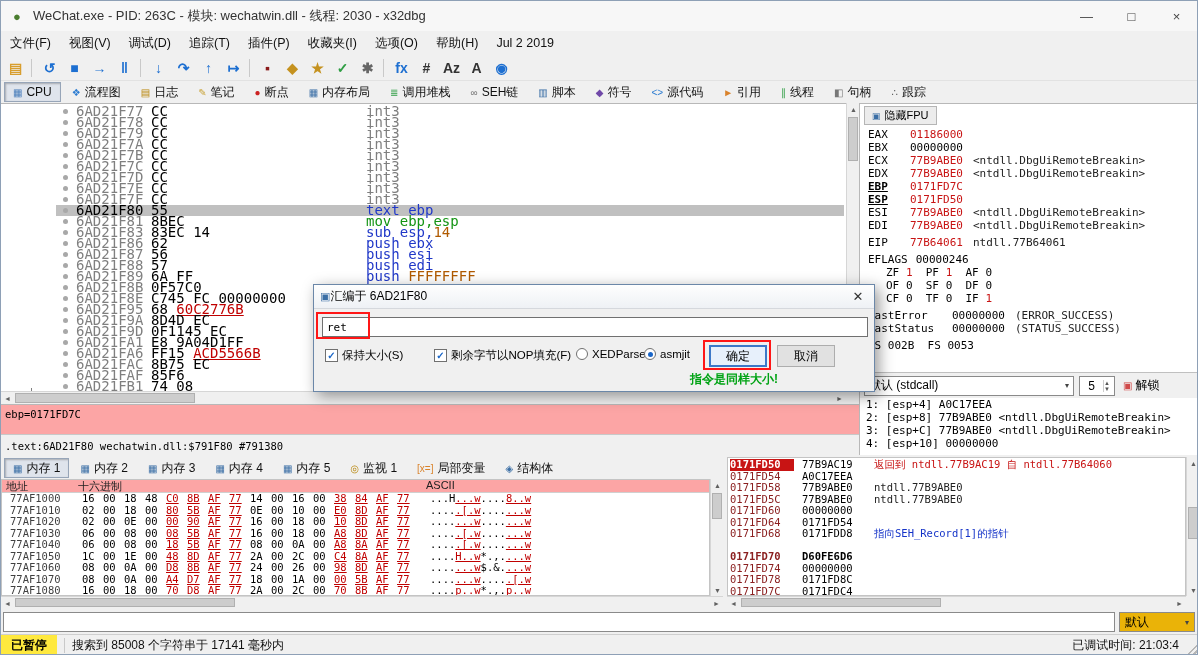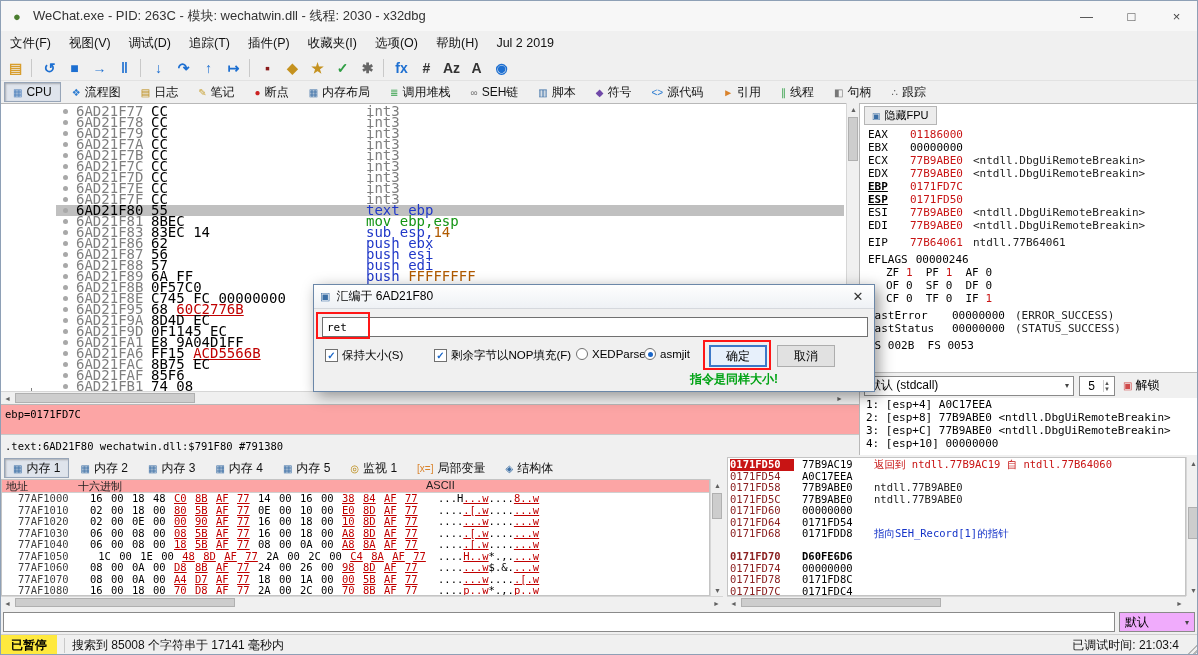--- a/index.html
+++ b/index.html
@@ -66,49 +66,49 @@
 .arow{height:13px;line-height:13px;padding-left:6px;font-size:11px;white-space:pre}
 
 #infobox{position:absolute;left:0;top:403px;width:858px;height:30px;background:#fca5a5;border-top:1px solid #b8b8b8;font-family:"DejaVu Sans Mono",monospace;font-size:10.5px;padding:3px 4px}
 #addrline{position:absolute;left:0;top:433px;width:858px;height:23px;background:#f0f0f0;border-top:1px solid #c8c8c8;font-family:"DejaVu Sans Mono",monospace;font-size:10.5px;display:flex;align-items:center;padding-left:4px}
 
 #btabbar{position:absolute;left:0;top:456px;width:724px;height:22px;display:flex;align-items:center;background:#f0f0f0;padding-left:2px}
 
 #dumppane{position:absolute;left:0;top:478px;width:709px;height:117px;background:#fff;border:1px solid #c4c4c4;overflow:hidden;font-family:"DejaVu Sans Mono",monospace;font-size:10.5px}
 #dumphead{position:relative;height:13px;background:#fca5a5;border-bottom:1px solid #d0d0d0;font-family:"Liberation Sans",sans-serif;font-size:11px;color:#222}
 #dumphead span{position:absolute;top:-1px}
-.mrow{position:absolute;left:12px;width:569px;height:11.5px;line-height:11.5px}
+.mrow{position:absolute;left:4px;width:569px;height:11.5px;line-height:11.5px}
 .maddr{position:absolute;left:4px;color:#404040}
 .mhex{position:absolute;left:76px;width:344px;white-space:nowrap}
 .mbyte{display:inline-block;width:21px}
 .masc{position:absolute;left:424px;white-space:pre}
 
 #stackpane{position:absolute;left:726px;top:456px;width:459px;height:139px;background:#fff;border:1px solid #c4c4c4;overflow:hidden;font-family:"DejaVu Sans Mono",monospace;font-size:10.5px}
 .srow{position:absolute;left:0;width:459px;height:11.5px;line-height:11.5px;white-space:pre}
 .saddr{position:absolute;left:2px;width:64px;color:#8b2020}
 .saddr.csp{background:#c81414;color:#fff;font-weight:bold}
 .sval{position:absolute;left:74px;color:#000}
 .scmt{position:absolute;left:146px;white-space:nowrap;color:#222}
 .cc-red{color:#c81414}.cc-blue{color:#1433c8}
 
 #cmdbar{position:absolute;left:0;top:609px;width:1198px;height:24px;display:flex;align-items:center;background:#f0f0f0}
 #cmdinput{margin-left:2px;width:1112px;height:20px;border:1px solid #8a8a8a;background:#fff;font:11px "DejaVu Sans Mono",monospace;padding:0 3px}
-#cmdcombo{margin-left:4px;width:76px;height:20px;border:1px solid #8a8a8a;background:#f0abfc;font-size:12px;display:flex;align-items:center;justify-content:space-between;padding:0 5px}
+#cmdcombo{margin-left:4px;width:76px;height:20px;border:1px solid #8a8a8a;background:#eab308;font-size:12px;display:flex;align-items:center;justify-content:space-between;padding:0 5px}
 
 #statusbar{position:absolute;left:0;top:633px;width:1198px;height:22px;background:#f0f0f0;border-top:1px solid #cfcfcf;display:flex;align-items:center;font-size:12px}
 #pausedchip{height:21px;display:flex;align-items:center;padding:9px 10px;background:#ffe93e;color:#000;font-weight:bold}
 .sbsep{width:1px;height:15px;background:#c9c9c9;margin:0 7px}
 #sbmsg{color:#111}
 #sbtime{margin-left:auto;margin-right:20px;color:#111}
 #grip{position:absolute;right:1px;bottom:1px;width:13px;height:13px;background:linear-gradient(135deg,transparent 55%,#b6b6b6 55%,#b6b6b6 65%,transparent 65%,transparent 75%,#b6b6b6 75%,#b6b6b6 85%,transparent 85%)}
 
 #dialog{position:absolute;left:312px;top:283px;width:562px;height:108px;background:#f0f0f0;border:1px solid #6b87a8;box-shadow:4px 4px 14px rgba(0,0,0,.4);z-index:50}
 #dlgtitle{height:24px;background:linear-gradient(#fefefe,#eef1f5);border-bottom:1px solid #d5d8dd;display:flex;align-items:center;font-size:12px;color:#000}
 #dlgicon{margin-left:6px;color:#3a6ea5;font-size:11px}
-#dlgtext{margin-left:6px}
+#dlgtext{}
 #dlgclose{margin-left:auto;width:32px;height:24px;display:flex;align-items:center;justify-content:center;font-size:13px;color:#333}
 #asminput{position:absolute;left:8px;top:32px;width:546px;height:20px;border:1px solid #707070;font:11px "DejaVu Sans Mono",monospace;padding:0 4px;background:#fff}
 .dcb{position:absolute;top:63px;display:flex;align-items:center;font-size:11.5px;white-space:nowrap}
 .cbbox{width:13px;height:13px;border:1px solid #707070;background:#fff;margin-right:4px;display:flex;align-items:center;justify-content:center;font-size:10px;color:#1a66c8;font-weight:bold;line-height:13px}
 .rbtn{width:12px;height:12px;border:1px solid #707070;border-radius:50%;background:#fff;margin-right:4px;position:relative}
 .rbtn.on::after{content:"";position:absolute;left:2.5px;top:2.5px;width:5px;height:5px;border-radius:50%;background:#1a66c8}
 .dbtn{position:absolute;top:60px;width:58px;height:22px;background:#e1e1e1;border:1px solid #adadad;font-size:12px;display:flex;align-items:center;justify-content:center}
 #okbtn{left:395px;border:2px solid #3c78c8;background:#e7f0fb}
 #cancelbtn{left:463px}
 #dlghint{position:absolute;left:320px;top:86px;width:200px;text-align:center;font-size:12px;font-weight:bold;color:#00a314}
@@ -394,21 +394,21 @@
         <div class="mrow" style="top: 47.5px;">
           <span class="maddr">77AF1030</span>
           <span class="mhex"><span class="mbyte">06</span><span class="mbyte">00</span><span class="mbyte">08</span><span class="mbyte">00</span><span class="mbyte blink">08</span><span class="mbyte blink">5B</span><span class="mbyte blink">AF</span><span class="mbyte blink">77</span><span class="mbyte">16</span><span class="mbyte">00</span><span class="mbyte">18</span><span class="mbyte">00</span><span class="mbyte blink">A8</span><span class="mbyte blink">8D</span><span class="mbyte blink">AF</span><span class="mbyte blink">77</span></span>
           <span class="masc"><span>....</span><span class="blink">.[.w</span><span>....</span><span class="blink">...w</span></span>
         </div>
         <div class="mrow" style="top: 59px;">
           <span class="maddr">77AF1040</span>
           <span class="mhex"><span class="mbyte">06</span><span class="mbyte">00</span><span class="mbyte">08</span><span class="mbyte">00</span><span class="mbyte blink">18</span><span class="mbyte blink">5B</span><span class="mbyte blink">AF</span><span class="mbyte blink">77</span><span class="mbyte">08</span><span class="mbyte">00</span><span class="mbyte">0A</span><span class="mbyte">00</span><span class="mbyte blink">A8</span><span class="mbyte blink">8A</span><span class="mbyte blink">AF</span><span class="mbyte blink">77</span></span>
           <span class="masc"><span>....</span><span class="blink">.[.w</span><span>....</span><span class="blink">...w</span></span>
         </div>
-        <div class="mrow" style="top: 70.5px; text-align: center;">
+        <div class="mrow" style="top: 70.5px;">
           <span class="maddr">77AF1050</span>
           <span class="mhex"><span class="mbyte">1C</span><span class="mbyte">00</span><span class="mbyte">1E</span><span class="mbyte">00</span><span class="mbyte blink">48</span><span class="mbyte blink">8D</span><span class="mbyte blink">AF</span><span class="mbyte blink">77</span><span class="mbyte">2A</span><span class="mbyte">00</span><span class="mbyte">2C</span><span class="mbyte">00</span><span class="mbyte blink">C4</span><span class="mbyte blink">8A</span><span class="mbyte blink">AF</span><span class="mbyte blink">77</span></span>
           <span class="masc"><span>....</span><span class="blink">H..w</span><span>*.,.</span><span class="blink">...w</span></span>
         </div>
         <div class="mrow" style="top: 82px;">
           <span class="maddr">77AF1060</span>
           <span class="mhex"><span class="mbyte">08</span><span class="mbyte">00</span><span class="mbyte">0A</span><span class="mbyte">00</span><span class="mbyte blink">D8</span><span class="mbyte blink">8B</span><span class="mbyte blink">AF</span><span class="mbyte blink">77</span><span class="mbyte">24</span><span class="mbyte">00</span><span class="mbyte">26</span><span class="mbyte">00</span><span class="mbyte blink">98</span><span class="mbyte blink">8D</span><span class="mbyte blink">AF</span><span class="mbyte blink">77</span></span>
           <span class="masc"><span>....</span><span class="blink">...w</span><span>$.&amp;.</span><span class="blink">...w</span></span>
         </div>
         <div class="mrow" style="top: 93.5px;">

